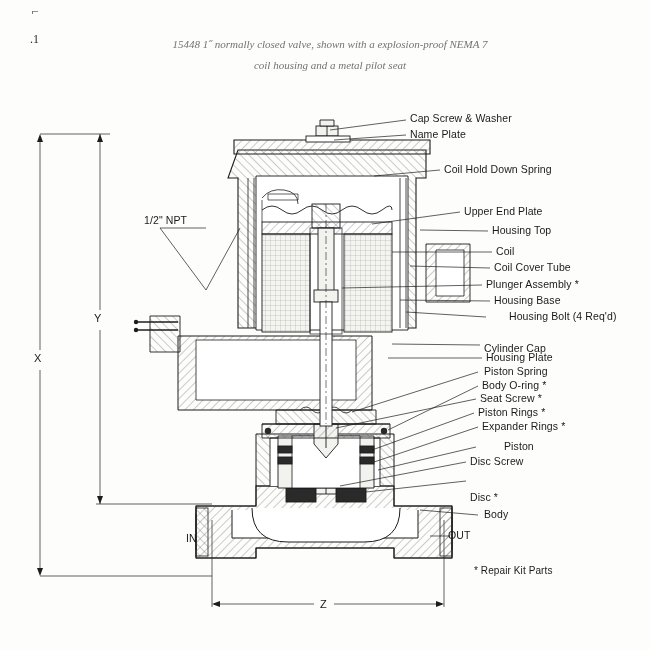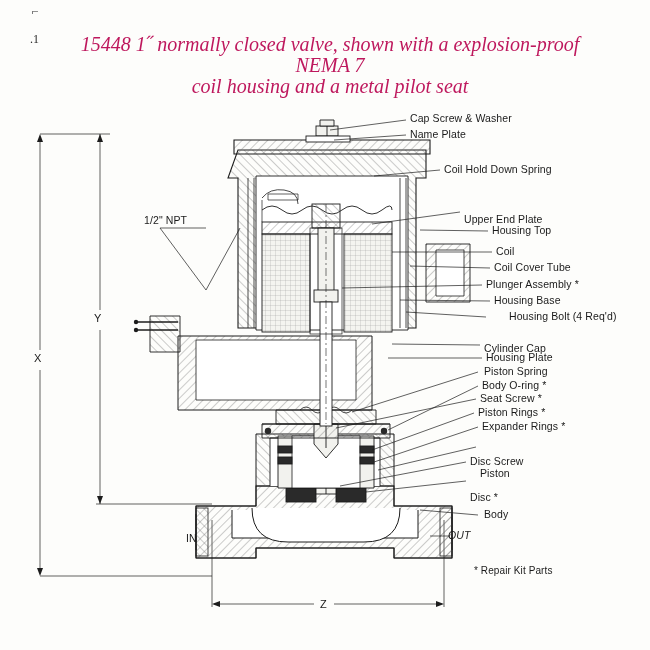--- a/index.html
+++ b/index.html
@@ -16,23 +16,23 @@
     overflow: hidden;
   }
   .caption {
     position: absolute;
     left: 60px;
     top: 34px;
     width: 540px;
     text-align: center;
     font-family: "Liberation Serif", serif;
     font-style: italic;
-    font-size: 20px;
+    font-size: 11px;
     line-height: 21px;
-    color: #be185d;
+    color: #737373;
   }
   .corner-mark {
     position: absolute;
     font-family: "Liberation Serif", serif;
     font-size: 12px;
     color: #2a2a2a;
   }
   #corner-top { left: 32px; top: 4px; }
   #corner-left { left: 30px; top: 32px; }
 
@@ -255,40 +255,40 @@
         <line x1="206" y1="290" x2="240" y2="228"></line>
         <line x1="206" y1="290" x2="160" y2="228"></line>
         <line x1="160" y1="228" x2="206" y2="228"></line>
       </g>
     </g>
   </svg>
 
   <div class="lbl" style="left:410px; top:112px;">Cap Screw &amp; Washer</div>
   <div class="lbl" style="left:410px; top:128px;">Name Plate</div>
   <div class="lbl" style="left:444px; top:163px;">Coil Hold Down Spring</div>
-  <div class="lbl" style="left:464px; top:205px;margin-top:8px;">Upper End Plate</div>
+  <div class="lbl" style="left:464px; top:205px;">Upper End Plate</div>
   <div class="lbl" style="left:492px; top:224px;">Housing Top</div>
   <div class="lbl" style="left:496px; top:245px;">Coil</div>
   <div class="lbl" style="left:494px; top:261px;">Coil Cover Tube</div>
   <div class="lbl" style="left:486px; top:278px;">Plunger Assembly *</div>
   <div class="lbl" style="left:494px; top:294px;">Housing Base</div>
   <div class="lbl" style="left:490px; top:310px;padding-left:19px;">Housing Bolt (4 Req'd)</div>
 
   <div class="lbl" style="left:484px; top:342px;">Cylinder Cap</div>
   <div class="lbl" style="left:486px; top:351px;">Housing Plate</div>
   <div class="lbl" style="left:484px; top:365px;">Piston Spring</div>
   <div class="lbl" style="left:482px; top:379px;">Body O-ring *</div>
   <div class="lbl" style="left:480px; top:392px;">Seat Screw *</div>
   <div class="lbl" style="left:478px; top:406px;">Piston Rings *</div>
   <div class="lbl" style="left:482px; top:420px;">Expander Rings *</div>
-  <div class="lbl" style="left:480px; top:440px;margin-top:27px;">Piston</div>
+  <div class="lbl" style="left:504px; top:440px;">Piston</div>
   <div class="lbl" style="left:470px; top:455px;">Disc Screw</div>
   <div class="lbl" style="left:470px; top:474px;margin-top:17px;">Disc *</div>
   <div class="lbl" style="left:484px; top:508px;">Body</div>
-  <div class="lbl" style="left:448px; top:529px;font-style:italic;">OUT</div>
+  <div class="lbl" style="left:448px; top:529px;">OUT</div>
 
   <div class="lbl" style="left:144px; top:214px;">1/2" NPT</div>
   <div class="lbl" style="left:186px; top:532px;">IN</div>
 
   <div class="lbl dim" style="left:34px; top:352px;">X</div>
   <div class="lbl dim" style="left:94px; top:312px;">Y</div>
   <div class="lbl dim" style="left:320px; top:598px;">Z</div>
 
   <div class="lbl note" style="left:474px; top:565px;">* Repair Kit Parts</div>
 

